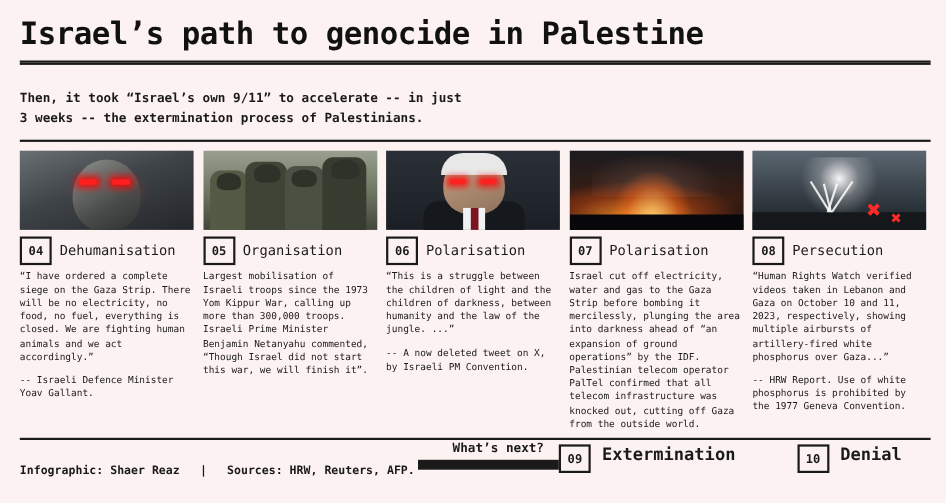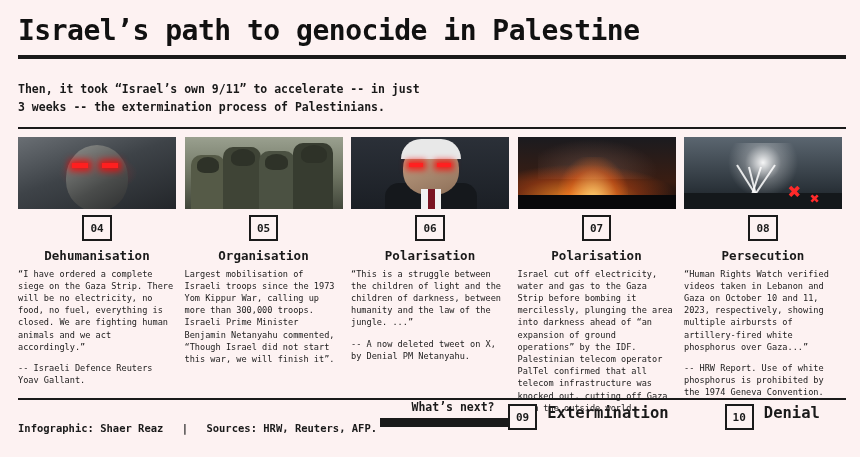--- a/index.html
+++ b/index.html
@@ -63,22 +63,22 @@
   
   .cards {
     display: flex; gap: 0; padding: 8px 2px 0 2px;
     justify-content: space-between;
   }
   .card { width: 158px; }
   .thumb {
     width: 158px; height: 72px; overflow: hidden; position: relative;
     background: #2a2a2a;
   }
-  .card-head { display: flex; align-items: center; gap: 7px; margin: 6px 0 5px 0; flex-direction: column; }
-  .card-title { font-size: 12.5px; font-weight: bold; }
+  .card-head { display: flex; align-items: center; gap: 7px; margin: 6px 0 5px 0; }
+  .card-title { font-size: 12.5px; font-weight: normal; }
   .card-body { font-size: 8.6px; line-height: 1.42; color: #1a1a1a; }
   .card-body p { margin: 0 0 9px 0; }
 
   
   .footer-rule { position: absolute; left: 18px; top: 398px; height: 2px; background: #1a1a1a; width: 828px; }
   .footer {
     position: absolute; left: 18px; top: 404px; width: 828px;
     display: flex; align-items: flex-start; text-align: center;
   }
   .credits {
@@ -164,21 +164,21 @@
         <div class="dh-head"></div>
         <div class="dh-eye l"></div>
         <div class="dh-eye r"></div>
       </div>
       <div class="card-head">
         <div class="numbox">04</div>
         <div class="card-title">Dehumanisation</div>
       </div>
       <div class="card-body">
         <p>“I have ordered a complete siege on the Gaza Strip. There will be no electricity, no food, no fuel, everything is closed. We are fighting human animals and we act accordingly.”</p>
-        <p>-- Israeli Defence Reuters Yoav Gallant.</p>
+        <p>-- Israeli Defence Minister Yoav Gallant.</p>
       </div>
     </div>
 
     <div class="card">
       <div class="thumb img-org">
         <div class="sold a"></div>
         <div class="sold b"></div>
         <div class="sold c"></div>
         <div class="sold d"></div>
         <div class="helm a"></div>
@@ -205,21 +205,21 @@
         <div class="pol-tie"></div>
         <div class="pol-eye l"></div>
         <div class="pol-eye r"></div>
       </div>
       <div class="card-head">
         <div class="numbox">06</div>
         <div class="card-title">Polarisation</div>
       </div>
       <div class="card-body">
         <p>“This is a struggle between the children of light and the children of darkness, between humanity and the law of the jungle. ...”</p>
-        <p>-- A now deleted tweet on X, by Denial PM Netanyahu.</p>
+        <p>-- A now deleted tweet on X, by Israeli PM Convention.</p>
       </div>
     </div>
 
     <div class="card">
       <div class="thumb img-prep">
         <div class="smoke"></div>
         <div class="fire"></div>
         <div class="fire2"></div>
         <div class="skyline"></div>
       </div>
@@ -243,21 +243,21 @@
         <div class="ph-ground"></div>
         <div class="marker" style="left:104px; top:44px;">✖</div>
         <div class="marker" style="left:126px; top:54px; font-size:16px;">✖</div>
       </div>
       <div class="card-head">
         <div class="numbox">08</div>
         <div class="card-title">Persecution</div>
       </div>
       <div class="card-body">
         <p>“Human Rights Watch verified videos taken in Lebanon and Gaza on October 10 and 11, 2023, respectively, showing multiple airbursts of artillery-fired white phosphorus over Gaza...”</p>
-        <p>-- HRW Report. Use of white phosphorus is prohibited by the 1974 Geneva Convention.</p>
+        <p>-- HRW Report. Use of white phosphorus is prohibited by the 1977 Geneva Convention.</p>
       </div>
     </div>
 
   </div>
 
   <div class="footer-rule"></div>
 
   <div class="footer">
     <div class="credits">
       <span>Infographic: Shaer Reaz</span>

